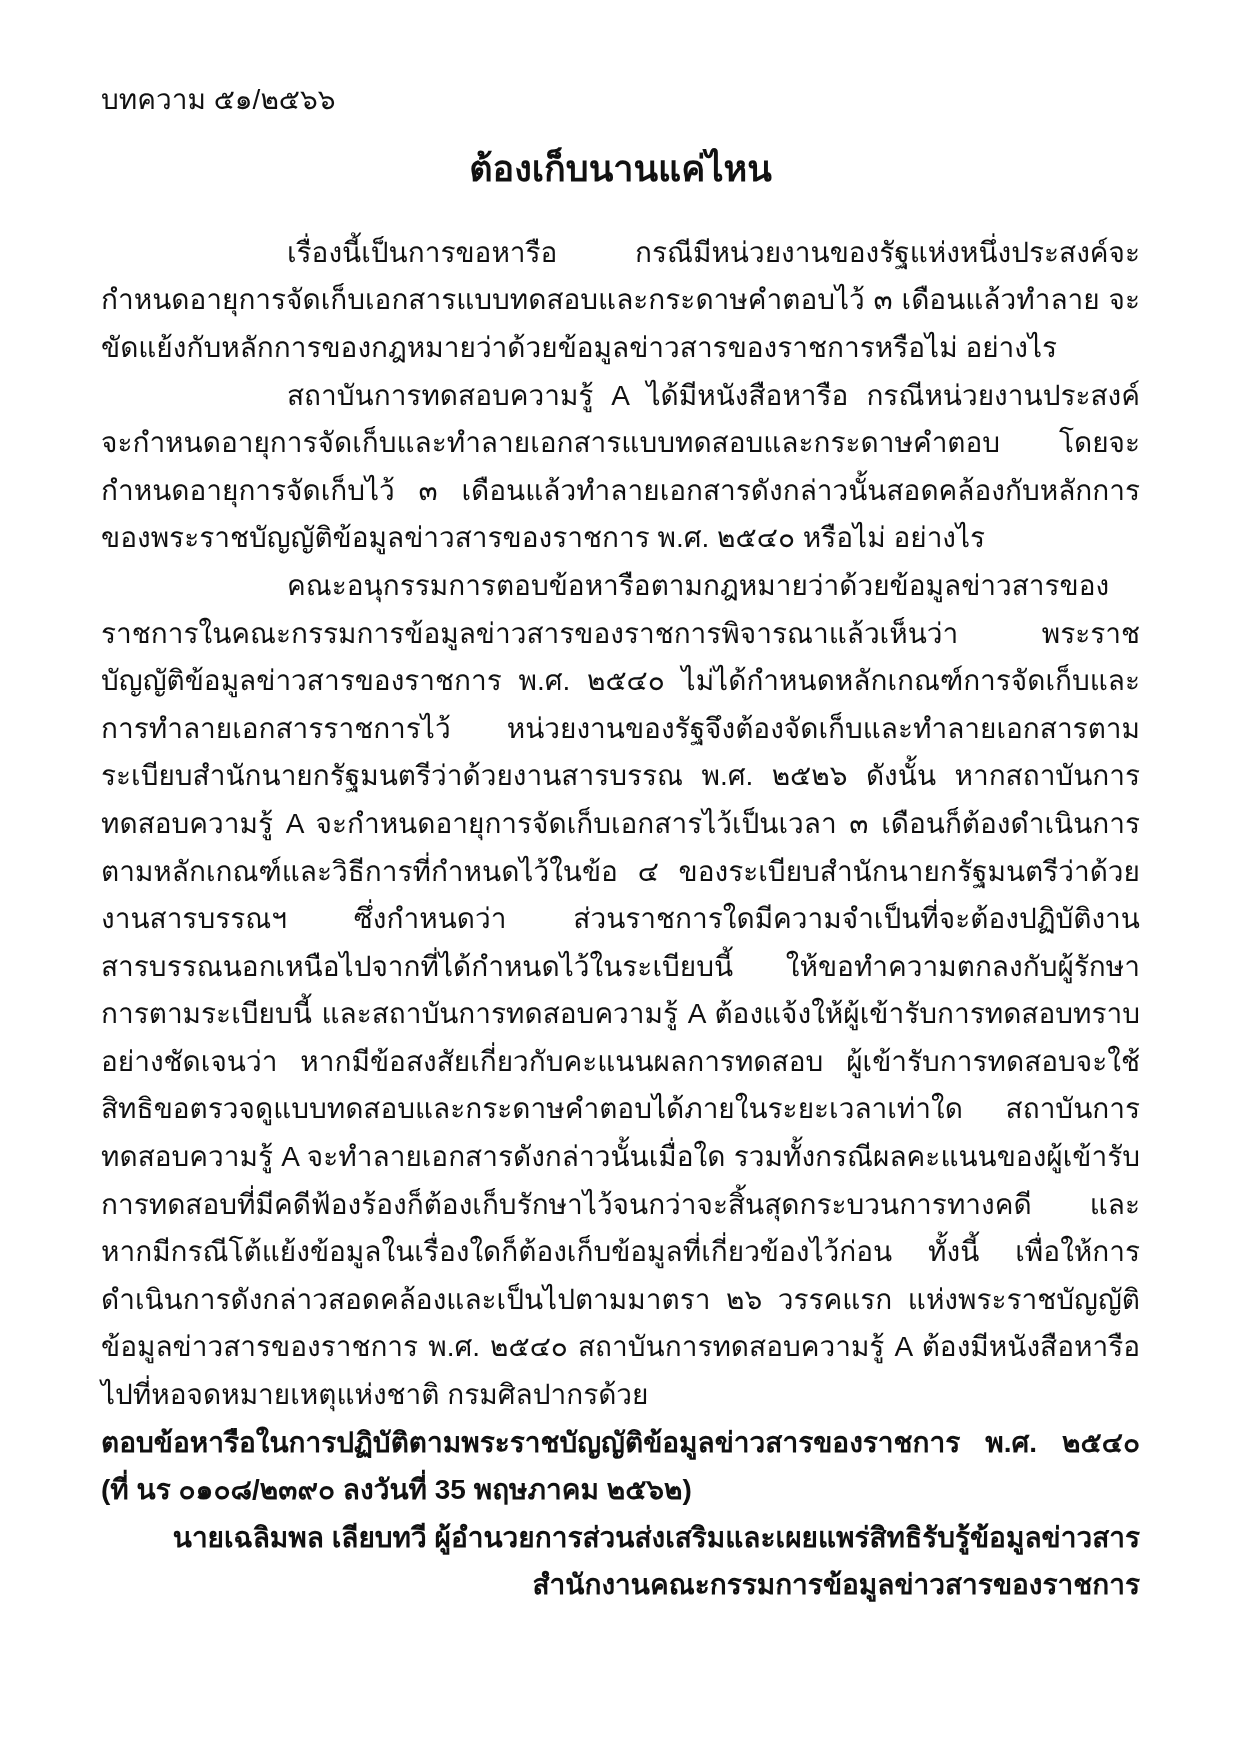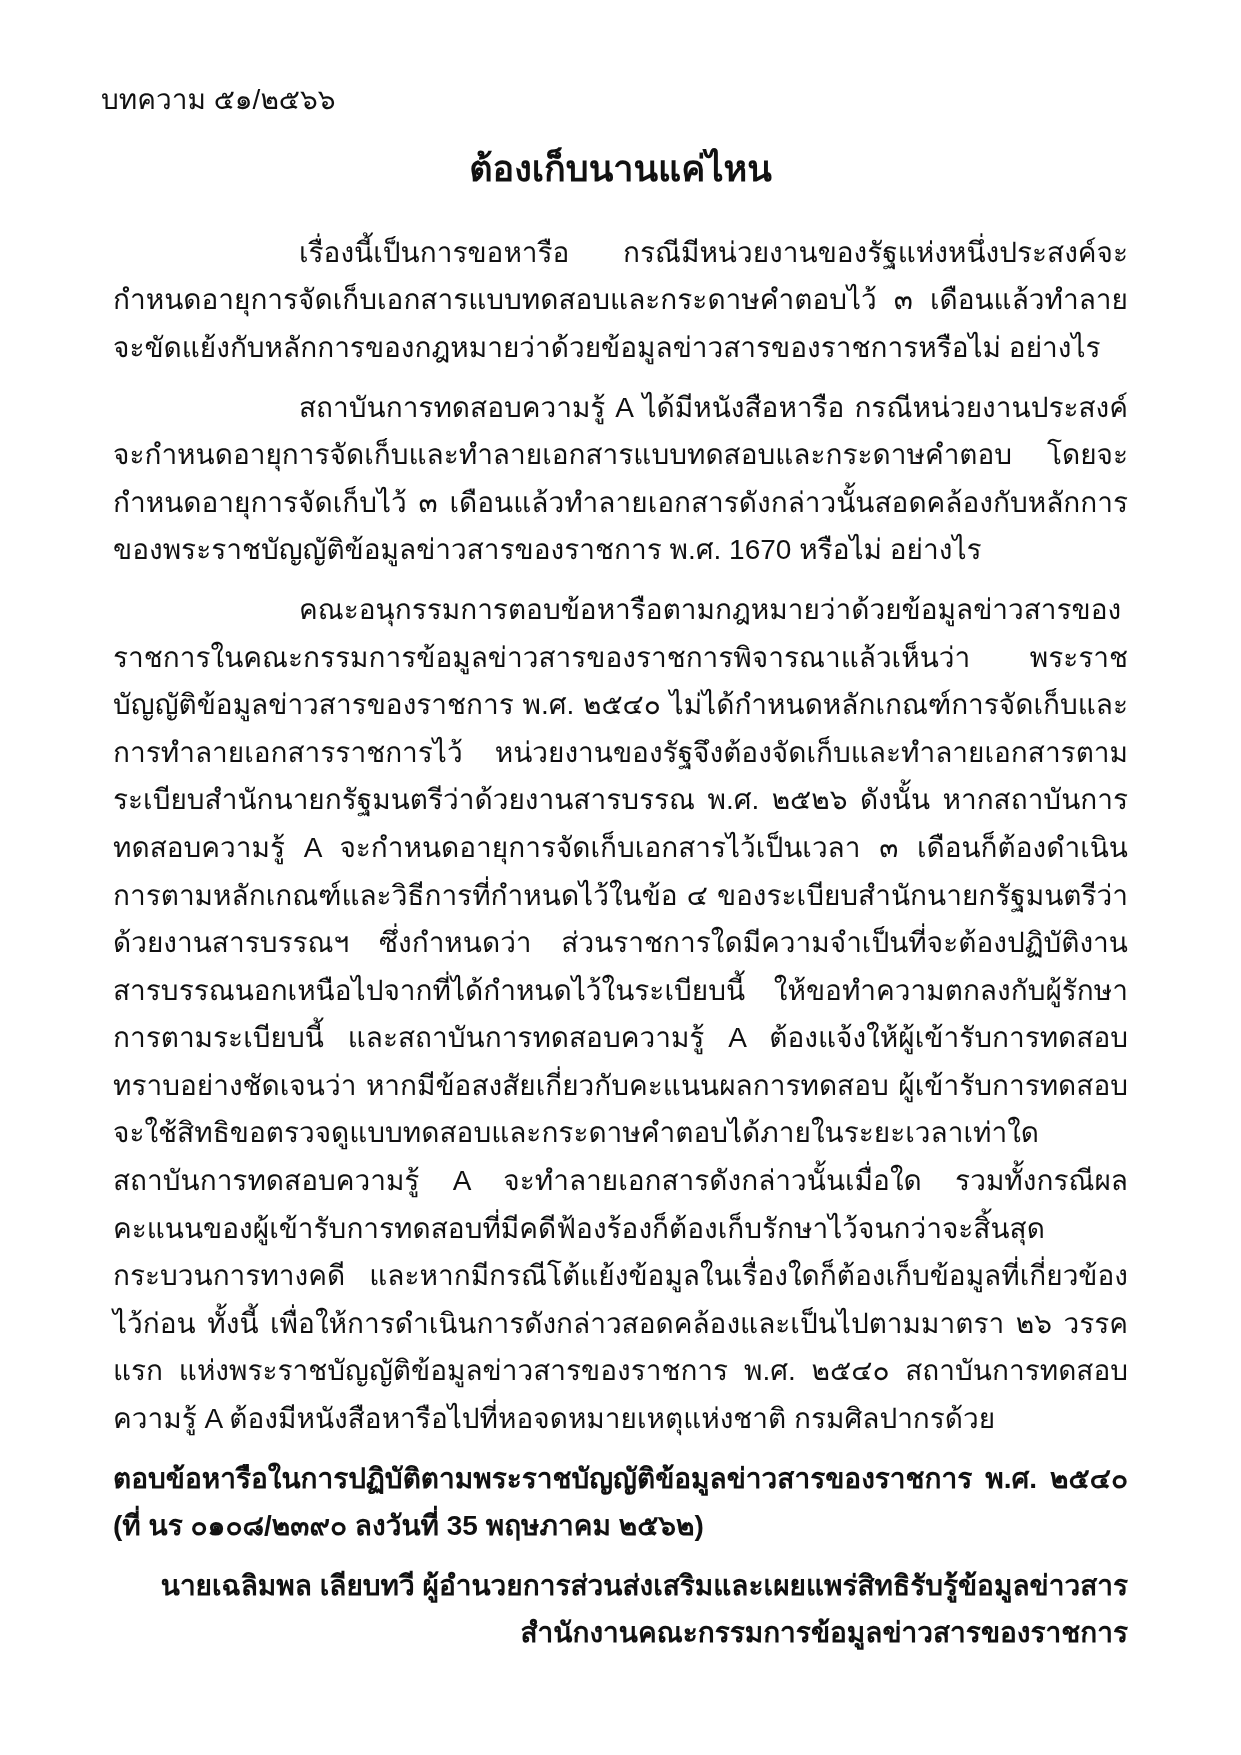--- a/index.html
+++ b/index.html
@@ -23,41 +23,41 @@
     padding-right: 28px;
     margin: 0 0 10px 0;
   }
   .title {
     text-align: center;
     font-weight: bold;
     font-size: 36px;
     margin: 14px 0 30px 0;
   }
   .para {
-    margin: 12px;
+    margin: 0;
     text-align: justify;
     overflow-wrap: break-word;
   }
   .indent { text-indent: 186px; }
   .gap-before { margin-top: 14px; }
   .bold { font-weight: bold; }
   .author { text-align: right; font-weight: bold; }
 </style>
 </head>
 <body>
 
 <div class="page">
 
   <p class="doc-number">บทความ ๕๑/๒๕๖๖</p>
 
   <h1 class="title">ต้องเก็บนานแค่ไหน</h1>
 
   <p class="para indent">เรื่องนี้เป็นการขอหารือ กรณีมีหน่วยงานของรัฐแห่งหนึ่งประสงค์จะกำหนดอายุการจัดเก็บเอกสารแบบทดสอบและกระดาษคำตอบไว้ ๓ เดือนแล้วทำลาย จะขัดแย้งกับหลักการของกฎหมายว่าด้วยข้อมูลข่าวสารของราชการหรือไม่ อย่างไร</p>
 
-  <p class="para indent">สถาบันการทดสอบความรู้ A ได้มีหนังสือหารือ กรณีหน่วยงานประสงค์จะกำหนดอายุการจัดเก็บและทำลายเอกสารแบบทดสอบและกระดาษคำตอบ โดยจะกำหนดอายุการจัดเก็บไว้ ๓ เดือนแล้วทำลายเอกสารดังกล่าวนั้นสอดคล้องกับหลักการของพระราชบัญญัติข้อมูลข่าวสารของราชการ พ.ศ. 1670 หรือไม่ อย่างไร</p>
+  <p class="para indent">สถาบันการทดสอบความรู้ A ได้มีหนังสือหารือ กรณีหน่วยงานประสงค์จะกำหนดอายุการจัดเก็บและทำลายเอกสารแบบทดสอบและกระดาษคำตอบ โดยจะกำหนดอายุการจัดเก็บไว้ ๓ เดือนแล้วทำลายเอกสารดังกล่าวนั้นสอดคล้องกับหลักการของพระราชบัญญัติข้อมูลข่าวสารของราชการ พ.ศ. ๒๕๔๐ หรือไม่ อย่างไร</p>
 
   <p class="para indent">คณะอนุกรรมการตอบข้อหารือตามกฎหมายว่าด้วยข้อมูลข่าวสารของราชการในคณะกรรมการข้อมูลข่าวสารของราชการพิจารณาแล้วเห็นว่า พระราชบัญญัติข้อมูลข่าวสารของราชการ พ.ศ. ๒๕๔๐ ไม่ได้กำหนดหลักเกณฑ์การจัดเก็บและการทำลายเอกสารราชการไว้ หน่วยงานของรัฐจึงต้องจัดเก็บและทำลายเอกสารตามระเบียบสำนักนายกรัฐมนตรีว่าด้วยงานสารบรรณ พ.ศ. ๒๕๒๖ ดังนั้น หากสถาบันการทดสอบความรู้ A จะกำหนดอายุการจัดเก็บเอกสารไว้เป็นเวลา ๓ เดือนก็ต้องดำเนินการตามหลักเกณฑ์และวิธีการที่กำหนดไว้ในข้อ ๔ ของระเบียบสำนักนายกรัฐมนตรีว่าด้วยงานสารบรรณฯ ซึ่งกำหนดว่า ส่วนราชการใดมีความจำเป็นที่จะต้องปฏิบัติงานสารบรรณนอกเหนือไปจากที่ได้กำหนดไว้ในระเบียบนี้ ให้ขอทำความตกลงกับผู้รักษาการตามระเบียบนี้ และสถาบันการทดสอบความรู้ A ต้องแจ้งให้ผู้เข้ารับการทดสอบทราบอย่างชัดเจนว่า หากมีข้อสงสัยเกี่ยวกับคะแนนผลการทดสอบ ผู้เข้ารับการทดสอบจะใช้สิทธิขอตรวจดูแบบทดสอบและกระดาษคำตอบได้ภายในระยะเวลาเท่าใด สถาบันการทดสอบความรู้ A จะทำลายเอกสารดังกล่าวนั้นเมื่อใด รวมทั้งกรณีผลคะแนนของผู้เข้ารับการทดสอบที่มีคดีฟ้องร้องก็ต้องเก็บรักษาไว้จนกว่าจะสิ้นสุดกระบวนการทางคดี และหากมีกรณีโต้แย้งข้อมูลในเรื่องใดก็ต้องเก็บข้อมูลที่เกี่ยวข้องไว้ก่อน ทั้งนี้ เพื่อให้การดำเนินการดังกล่าวสอดคล้องและเป็นไปตามมาตรา ๒๖ วรรคแรก แห่งพระราชบัญญัติข้อมูลข่าวสารของราชการ พ.ศ. ๒๕๔๐ สถาบันการทดสอบความรู้ A ต้องมีหนังสือหารือไปที่หอจดหมายเหตุแห่งชาติ กรมศิลปากรด้วย</p>
 
 
   <p class="para bold">ตอบข้อหารือในการปฏิบัติตามพระราชบัญญัติข้อมูลข่าวสารของราชการ พ.ศ. ๒๕๔๐ (ที่ นร ๐๑๐๘/๒๓๙๐ ลงวันที่ 35 พฤษภาคม ๒๕๖๒)</p>
 
   <p class="para author">นายเฉลิมพล เลียบทวี ผู้อำนวยการส่วนส่งเสริมและเผยแพร่สิทธิรับรู้ข้อมูลข่าวสาร สำนักงานคณะกรรมการข้อมูลข่าวสารของราชการ</p>
 
 </div>
 

